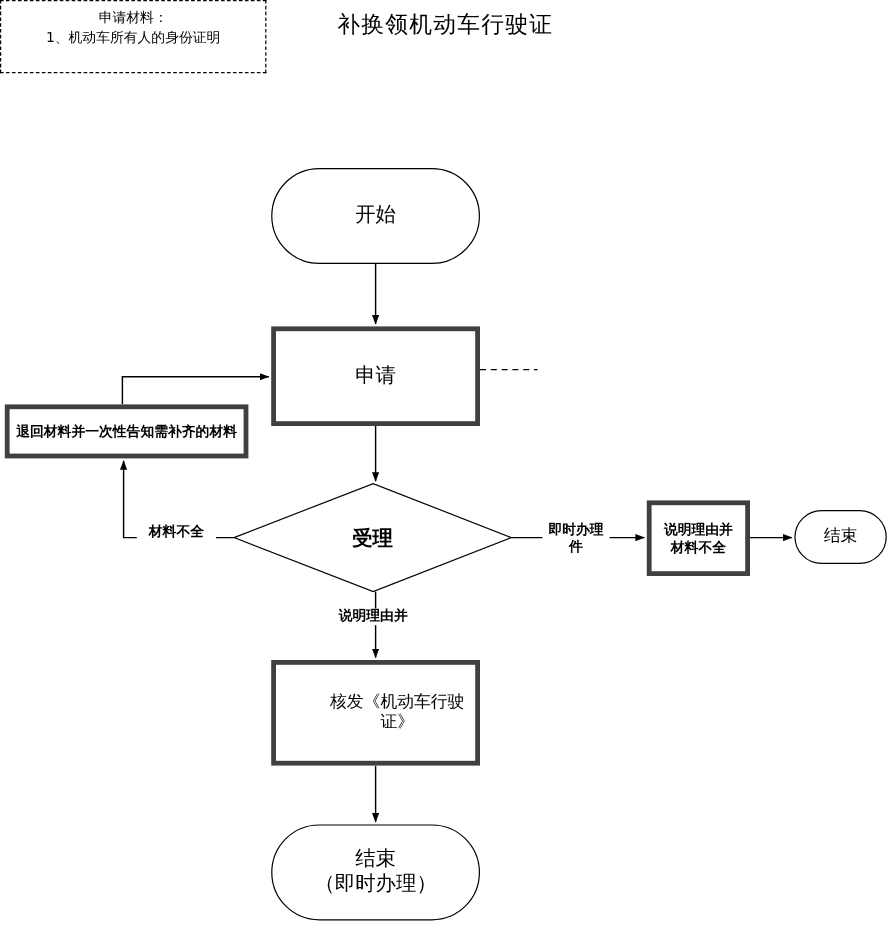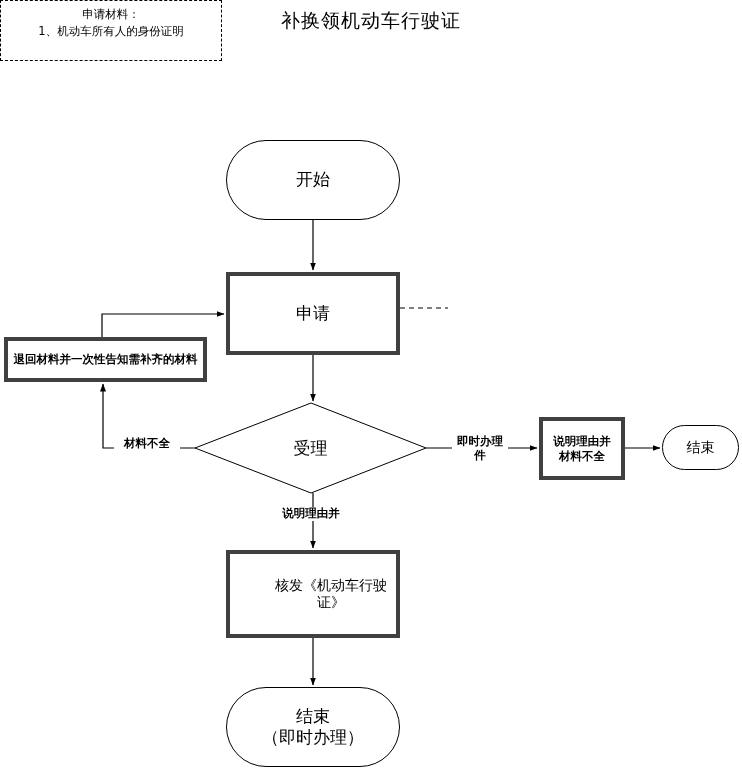--- a/index.html
+++ b/index.html
@@ -83,20 +83,21 @@
   .t-end2    { left: 226px; top: 687px; width: 174px; height: 80px; font-size: 17px; }
   .t-note    { left: 447px; top: 275px; width: 206px; height: 50px; }
   .diamond-label {
     position: absolute;
     left: 195px; top: 403px;
     width: 231px; height: 90px;
     display: flex;
     align-items: center;
     justify-content: center;
     font-size: 17px;
+    font-weight: bold;
   }
   .lbl-incomplete { left: 114px; top: 437px; width: 66px; }
   .lbl-complete   { left: 278px; top: 507px; width: 66px; }
   .lbl-nomatch    { left: 452px; top: 435px; width: 56px; }
 </style>
 </head>
 <body>
 
 <div id="canvas">
 

